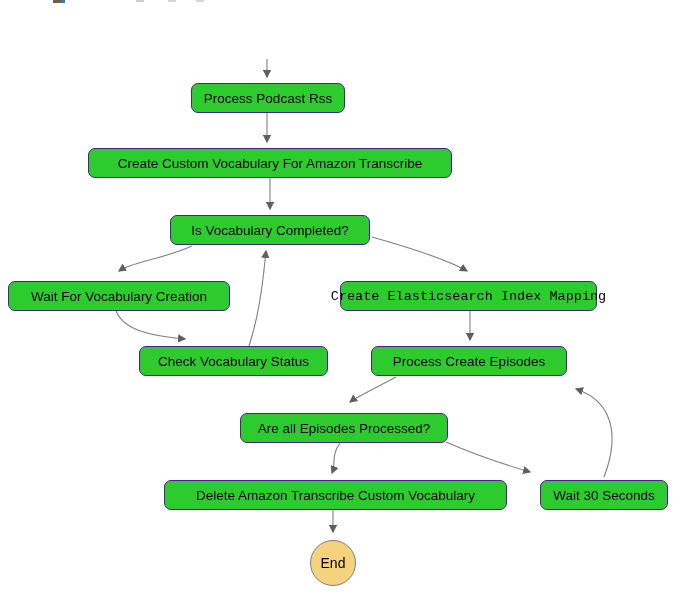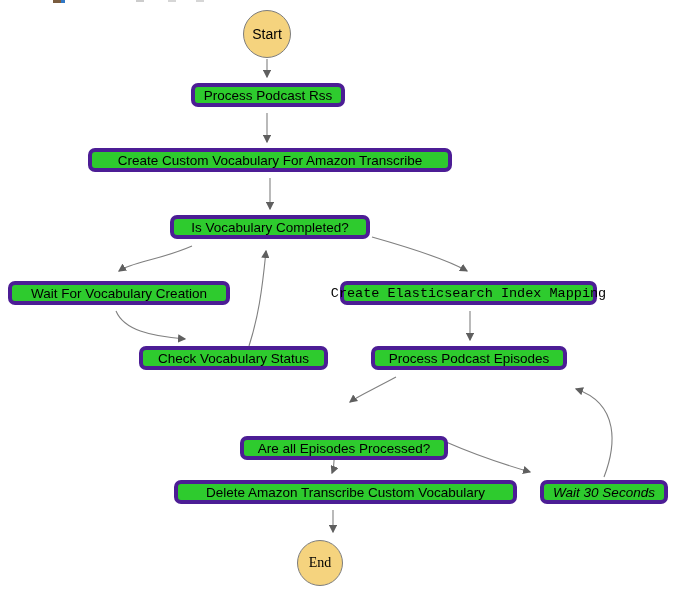--- a/index.html
+++ b/index.html
@@ -14,24 +14,24 @@
   .node{
     position:absolute;
     display:flex;align-items:center;justify-content:center;
     box-sizing:border-box;
     color:#000000;
     cursor:pointer;
     white-space:nowrap;
   }
   .task{
     background:#2ecb2e;
-    border:4px solid #4c1d95;
+    border:1px solid #4c1d95;
     border-radius:7px;
     font-size:13.5px;
-    height:24px;
+    height:30px;
   }
   .terminal{
     background:#f5d37e;
     border:1.5px solid #7d7d7d;
     border-radius:50%;
     font-size:14px;
   }
   .frag{position:absolute;}
 </style>
 </head>
@@ -61,37 +61,36 @@
       <path d="M249,346 C258,318 262,292 266,251" marker-end="url(#arrow)"></path>
       <path d="M470,311 L470,340" marker-end="url(#arrow)"></path>
       <path d="M396,377 C372,390 358,396 350,402" marker-end="url(#arrow)"></path>
       <path d="M340,443 C331,455 336,463 332,473" marker-end="url(#arrow)"></path>
       <path d="M446,442 C478,456 506,465 530,472" marker-end="url(#arrow)"></path>
       <path d="M604,477 C616,446 620,404 576,389" marker-end="url(#arrow)"></path>
       <path d="M333,510 L333,532" marker-end="url(#arrow)"></path>
     </g>
   </svg>
 
-  <div class="node terminal" style="left:243px;top:10px;width:48px;height:48px;">Start</div>
 
   <div class="node task" style="left:191px;top:83px;width:154px;">Process Podcast Rss</div>
 
   <div class="node task" style="left:88px;top:148px;width:364px;">Create Custom Vocabulary For Amazon Transcribe</div>
 
   <div class="node task" style="left:170px;top:215px;width:200px;">Is Vocabulary Completed?</div>
 
   <div class="node task" style="left:8px;top:281px;width:222px;text-align:center;">Wait For Vocabulary Creation</div>
 
   <div class="node task" style="left:340px;top:281px;width:257px;font-family:Liberation Mono, monospace;">Create Elasticsearch Index Mapping</div>
 
   <div class="node task" style="left:99px;top:346px;width:189px;margin-left:40px;">Check Vocabulary Status</div>
 
-  <div class="node task" style="left:371px;top:346px;width:196px;">Process Podcast Episodes</div>
+  <div class="node task" style="left:371px;top:346px;width:196px;">Process Create Episodes</div>
 
-  <div class="node task" style="left:240px;top:436px;width:208px;">Are all Episodes Processed?</div>
+  <div class="node task" style="left:240px;top:413px;width:208px;">Are all Episodes Processed?</div>
 
-  <div class="node task" style="left:174px;top:480px;width:343px;">Delete Amazon Transcribe Custom Vocabulary</div>
+  <div class="node task" style="left:164px;top:480px;width:343px;">Delete Amazon Transcribe Custom Vocabulary</div>
 
-  <div class="node task" style="left:540px;top:480px;width:128px;font-style:italic;">Wait 30 Seconds</div>
+  <div class="node task" style="left:540px;top:480px;width:128px;">Wait 30 Seconds</div>
 
-  <div class="node terminal" style="left:297px;top:540px;width:46px;height:46px;font-family:Liberation Serif, serif;">End</div>
+  <div class="node terminal" style="left:310px;top:540px;width:46px;height:46px;">End</div>
 
 </div>
 
 </body></html>

